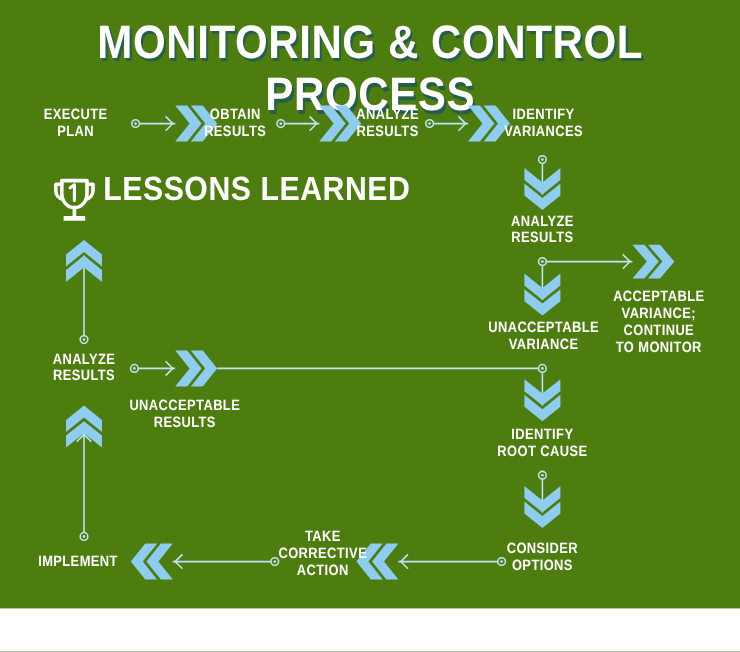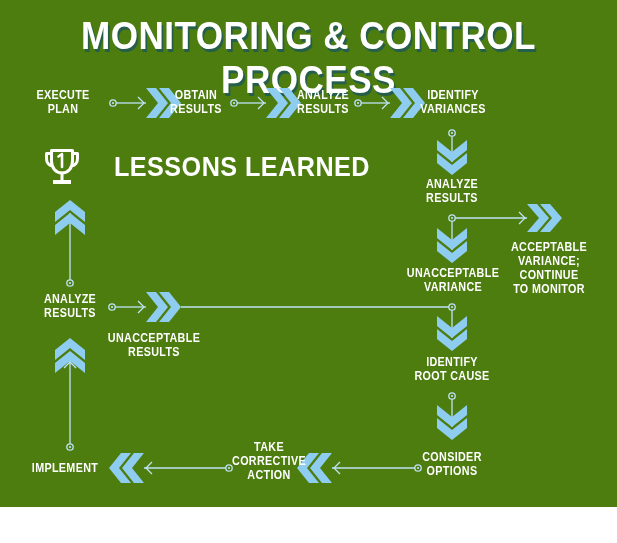--- a/index.html
+++ b/index.html
@@ -56,22 +56,22 @@
     letter-spacing: 0.5px;
     text-transform: uppercase;
     text-shadow: 2px 3px 0 rgba(6,70,124,0.55);
     transform: scaleX(0.90);
   }
   #lessons-learned {
     position: absolute;
     left: 38px;
     top: 143px;
     display: flex;
-    align-items: center;
-    gap: 28px;
+    align-items: flex-start;
+    gap: 0;
   }
   #lessons-learned .trophy {
     width: 48px;
     height: 48px;
     display: block;
   }
   #lessons-learned .ll-text {
     color: #ffffff;
     font-family: "Liberation Sans Narrow", "Liberation Sans", sans-serif;
     font-weight: bold;

